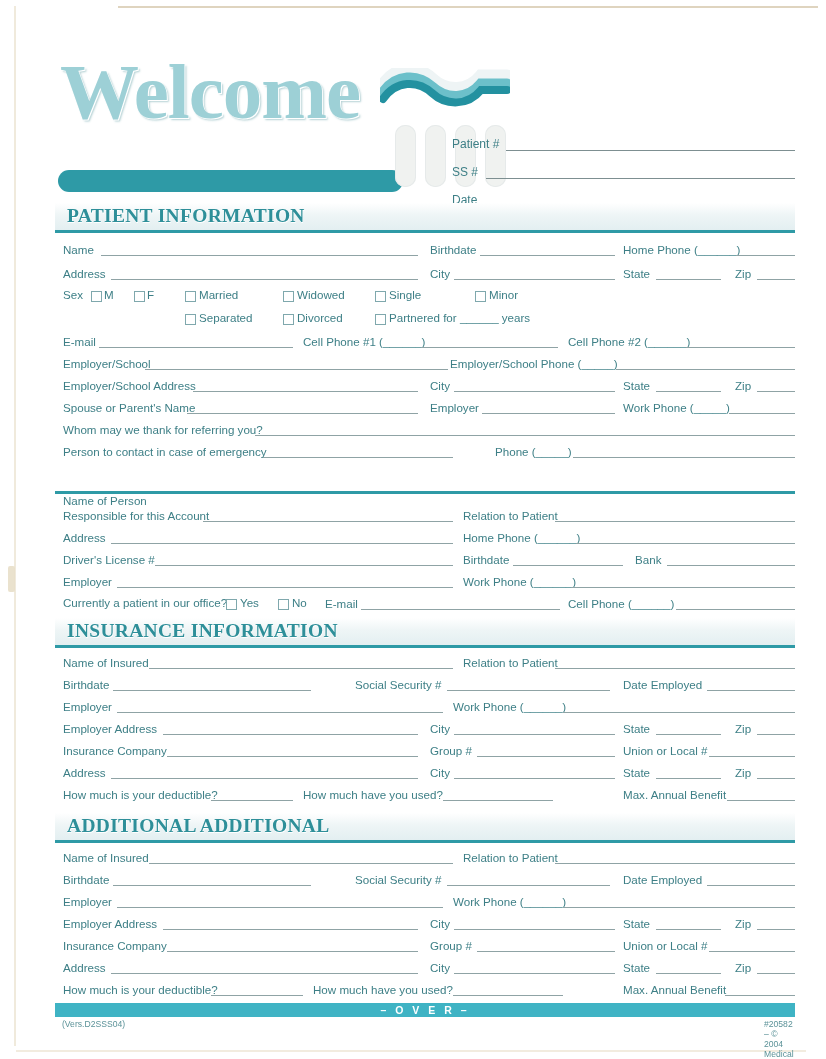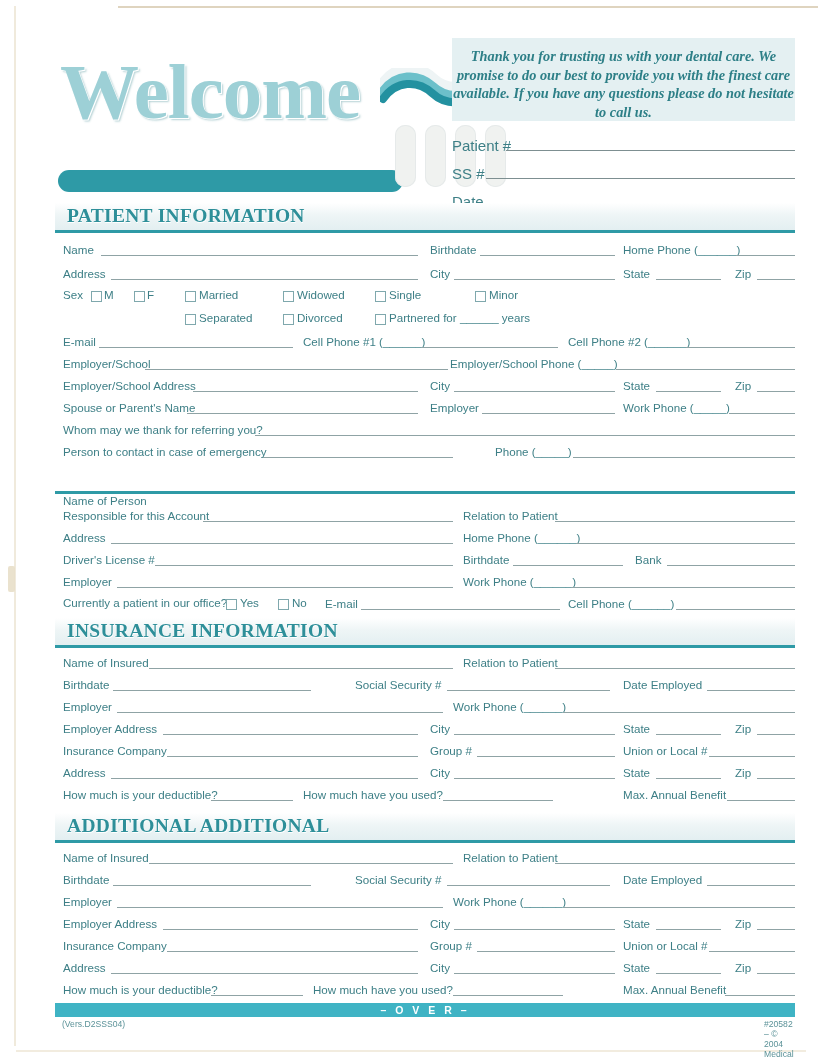--- a/index.html
+++ b/index.html
@@ -29,21 +29,21 @@
   .b1{left:340px;top:95px;} .b2{left:370px;top:95px;}
   .b3{left:400px;top:95px;} .b4{left:430px;top:95px;}
   .paste{position:absolute;left:325px;top:38px;width:130px;height:40px;}
 
   .thankbox{position:absolute;left:397px;top:8px;width:343px;height:83px;background:#e4f0f2;}
   .thanktext{position:absolute;left:0;top:9px;width:343px;text-align:center;
       font-family:"Liberation Serif",serif;font-style:italic;font-weight:700;
       font-size:14.3px;line-height:18.5px;color:#2d7f87;}
 
   .hdr-field{position:absolute;left:397px;height:20px;}
-  .hdr-field .lbl{position:absolute;left:0;top:2px;font-size:15px;color:#3d7f86;}
+  .hdr-field .lbl{position:absolute;left:0;top:2px;font-size:12px;color:#3d7f86;}
   .hdr-field .ln{position:absolute;top:15px;height:1px;background:#7d8f91;}
 
   
   .sec-head{position:absolute;left:0;width:740px;height:27px;
       background:linear-gradient(to bottom,#ffffff 0%,#eef5f6 45%,#e3eff1 100%);}
   .sec-head .t{position:absolute;left:12px;top:2px;font-family:"Liberation Serif",serif;
       font-weight:700;font-size:19.5px;letter-spacing:.3px;color:#2e8f99;
       text-shadow:.5px .5px 0 #ffffff;}
   .sec-rule{position:absolute;left:0;width:740px;height:3px;background:#2e9aa6;}
 
@@ -82,23 +82,20 @@
       <div class="bristle b2"></div>
       <div class="bristle b3"></div>
       <div class="bristle b4"></div>
       <svg class="paste" viewBox="0 0 130 40">
         <path d="M3 17 C16 -2, 38 -2, 52 11 C66 24, 88 24, 101 8 L127 8" fill="none" stroke="#eef4f5" stroke-width="13" stroke-linecap="round"></path>
         <path d="M3 25 C16 6, 38 6, 52 19 C66 32, 88 32, 101 16 L127 16" fill="none" stroke="#6cc0ca" stroke-width="11" stroke-linecap="round"></path>
         <path d="M3 31 C16 12, 38 12, 52 25 C66 38, 88 38, 101 22 L127 22" fill="none" stroke="#2391a0" stroke-width="8" stroke-linecap="round"></path>
       </svg>
     </div>
 
-    <div class="thankbox">
-      <div class="thanktext">Thank you for trusting us with your dental care. We promise to do our best to provide you with the finest care available. If you have any questions please do not hesitate to call us.</div>
-    </div>
 
     <div class="hdr-field" style="top:105px;width:343px;">
       <span class="lbl">Patient #</span>
       <span class="ln" style="left:54px;width:289px;"></span>
     </div>
     <div class="hdr-field" style="top:161px;width:343px;">
       <span class="lbl">Date</span>
       <span class="ln" style="left:32px;width:311px;"></span>
     </div>
     <div class="hdr-field" style="top:133px;width:343px;">

